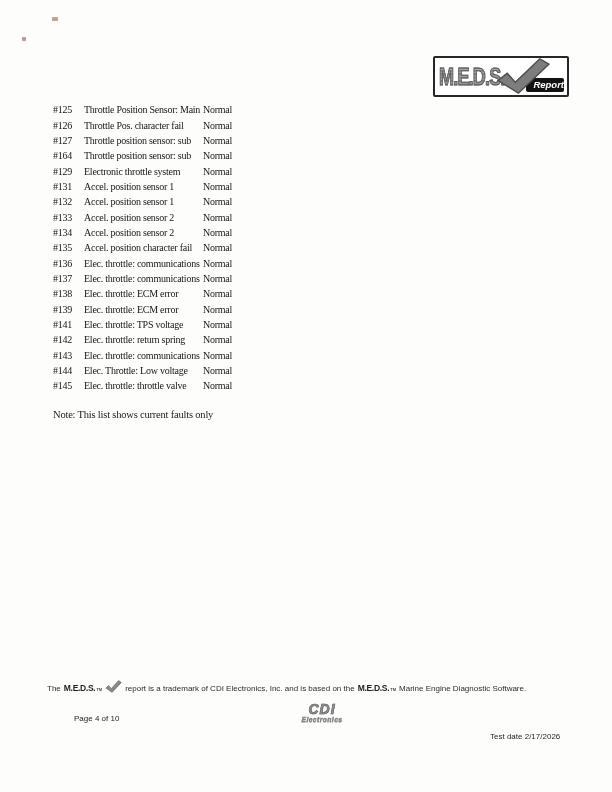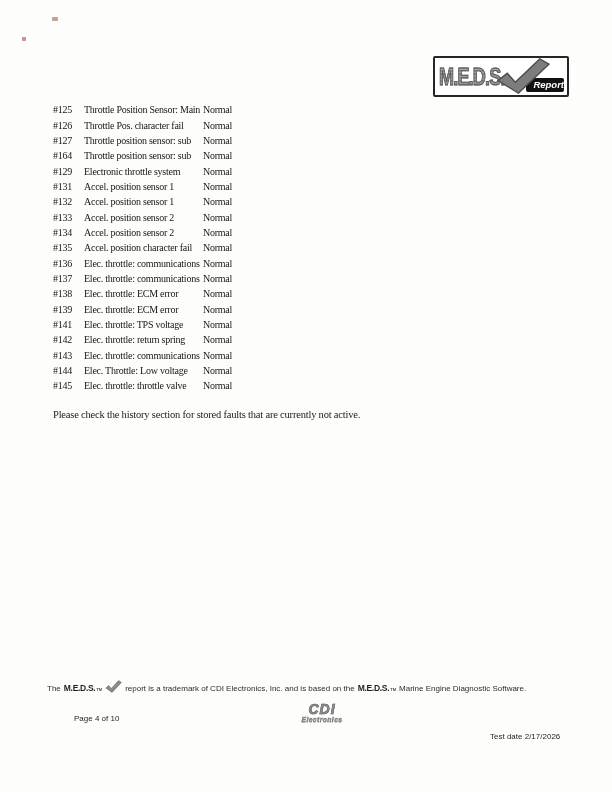--- a/index.html
+++ b/index.html
@@ -246,21 +246,21 @@
       </div>
 
       <div class="fault-row">
         <span>#145</span>
         <span>Elec. throttle: throttle valve</span>
         <span>Normal</span>
       </div>
     </div>
 
   <div class="notes">
-    <div>Please check the history section for stored faults that are currently not active.</div>
+    <div>Note: This list shows current faults only</div>
   </div>
 
   <div class="footer-trademark">
     <span>The</span>
     <span class="mini-meds">M.E.D.S.</span>
     <span class="mini-tm">TM</span>
     <svg class="mini-check" viewBox="0 0 110 84" preserveAspectRatio="none">
       <path d="M6 52 L24 36 L40 56 L88 4 L106 16 L46 80 Z" fill="#8a8a8a" stroke="#666" stroke-width="4"></path>
     </svg>
     <span>report is a trademark of CDI Electronics, Inc. and is based on the</span>

